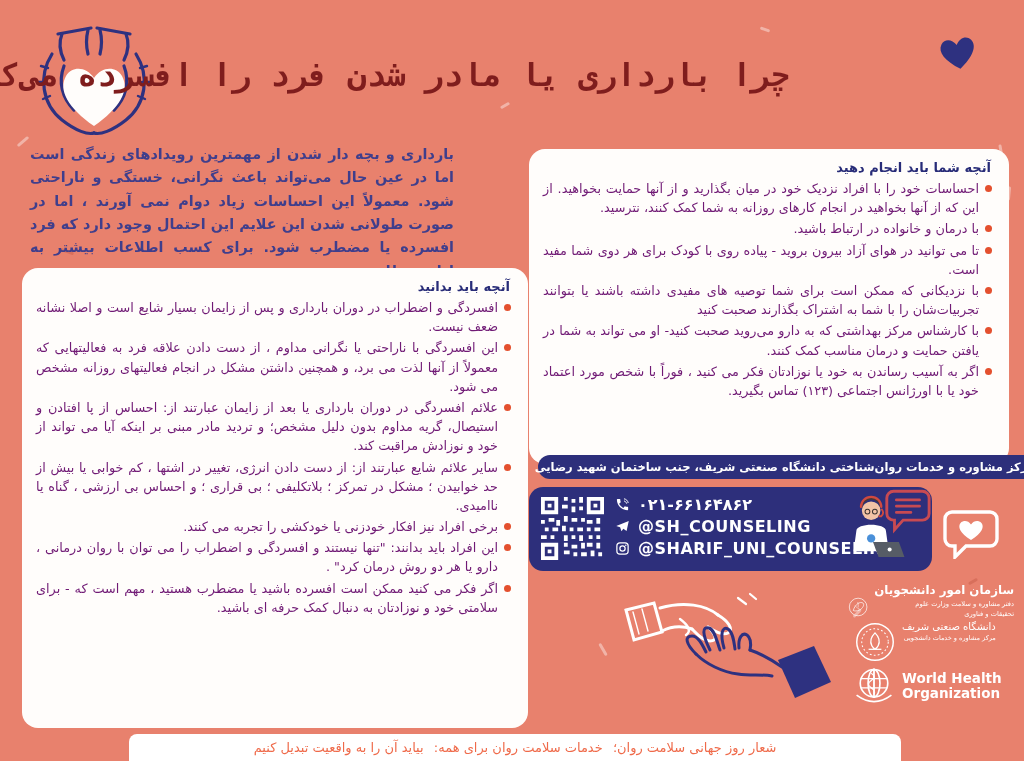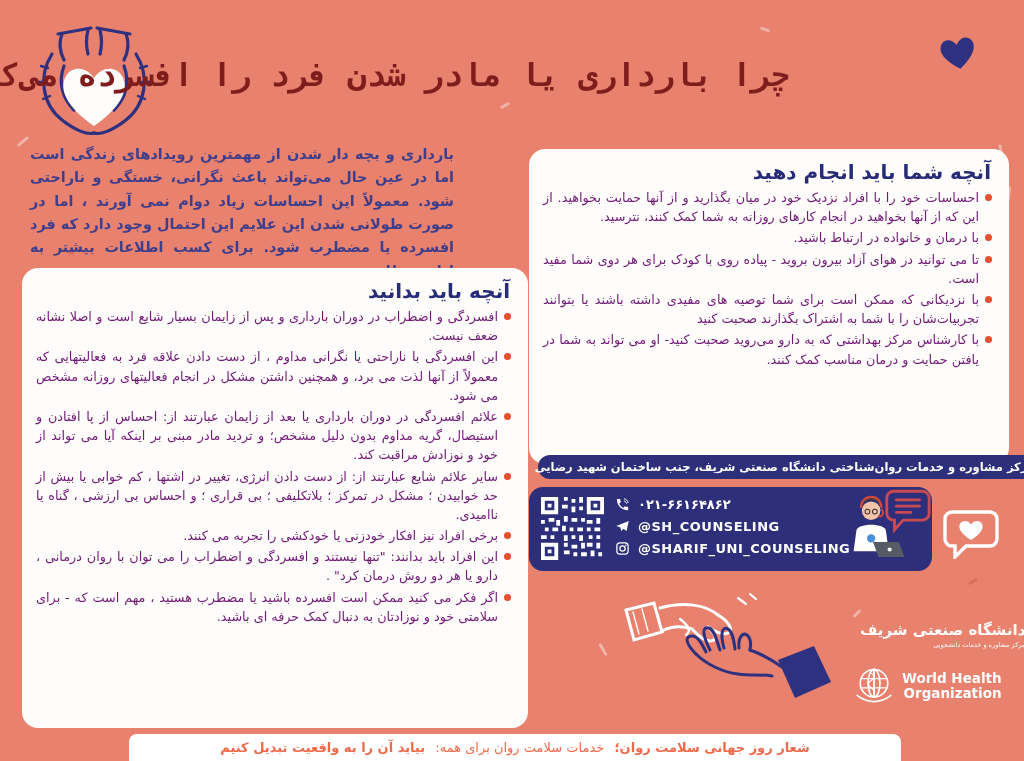--- a/index.html
+++ b/index.html
@@ -15,69 +15,69 @@
   .page-title{ position:absolute; left:110px; top:56px; width:680px; text-align:center;
     direction:rtl; white-space:nowrap; font-size:32px; font-weight:bold; color:#7f1d1d;font-family:Liberation Mono, monospace; }
 
   
   .intro{ position:absolute; left:30px; top:143px; width:424px; direction:rtl;
     text-align:justify; font-size:14.4px; font-weight:bold; color:#3F3E8C; line-height:1.62; }
 
   
   .box{ position:absolute; background:#FFFDFB; border-radius:16px; padding:10px 16px 10px 14px;
         direction:rtl; overflow:hidden; }
-  .box h2{ font-size:20px; font-weight:bold; color:#282C78; margin:1px 2px 4px;text-align:right; }
+  .box h2{ font-size:13px; font-weight:bold; color:#282C78; margin:1px 2px 4px;text-align:right; }
   .box ul{ list-style:none; }
   .box li{ position:relative; padding-right:14px; margin-bottom:2px; font-size:12.8px;
            color:#701a75; line-height:1.5; text-align:justify; }
   .box li::before{ content:""; position:absolute; right:1px; top:6px; width:7px; height:7px;
                    border-radius:50%; background:#E4502E; }
   .box-do{ left:529px; top:149px; width:480px; height:315px; }
   .box-know{ left:22px; top:268px; width:506px; height:460px; }
 
   
   .address-bar{ position:absolute; left:538px; top:455px; width:497px; height:24px;
     background:#2D2F7B; border-radius:13px; color:#fff; font-size:11.5px; font-weight:bold;
     line-height:24px; text-align:center; direction:rtl; white-space:nowrap; }
 
   
   .banner{ position:absolute; left:529px; top:487px; width:403px; height:84px;
     background:#2D2F7B; border-radius:14px; direction:ltr; }
   .qr{ position:absolute; left:12px; top:10px; width:63px; height:63px; }
   .rows{ position:absolute; left:86px; top:9px; display:flex; flex-direction:column; gap:6px; }
   .crow{ display:flex; align-items:center; gap:8px; height:16px; color:#fff;
-         font-size:13px; font-weight:bold; letter-spacing:.5px; }
+         font-size:16px; font-weight:bold; letter-spacing:.5px; }
   .crow svg{ width:15px; height:15px; flex:0 0 15px; }
   .phone-num{ direction:ltr; unicode-bidi:bidi-override; }
   .person{ position:absolute; right:22px; bottom:2px; width:74px; height:76px; }
   .bubble-red{ position:absolute; left:882px; top:487px; width:50px; height:47px; z-index:3; }
   .chat-heart{ position:absolute; left:942px; top:509px; width:58px; height:50px; }
 
   
   .logo{ position:absolute; display:flex; align-items:flex-start; gap:6px; color:#fff; direction:ltr; }
   .logo .txt{ direction:rtl; text-align:right; }
   .logo-sa{ left:848px; top:583px; width:166px; }
   .logo-sa .ttl{ font-size:11.8px; font-weight:bold; white-space:nowrap; }
   .logo-sa .sub{ font-size:6.7px; line-height:1.55; margin-top:2px; width:112px; }
   .logo-sh{ left:854px; top:621px; width:160px; }
-  .logo-sh .ttl{ font-size:15px; font-weight:bold; white-space:nowrap; }
+  .logo-sh .ttl{ font-size:10px; font-weight:normal; white-space:nowrap; }
   .logo-sh .sub{ font-size:6.5px; margin-top:2px; }
   .logo-who{ left:852px; top:664px; width:164px; align-items:center; }
-  .logo-who .txt{ direction:ltr; text-align:right; font-size:13.5px; font-weight:bold; line-height:1.1; }
+  .logo-who .txt{ direction:ltr; text-align:left; font-size:13.5px; font-weight:bold; line-height:1.1; }
 
   
   .hands{ position:absolute; left:28px; top:20px; width:132px; height:128px; }
   .mini-heart{ position:absolute; left:936px; top:33px; width:44px; height:40px; transform:rotate(-9deg); }
   .handshake{ position:absolute; left:610px; top:590px; width:228px; height:114px; }
 
   
   .footer-bar{ position:absolute; left:129px; top:734px; width:772px; height:27px;
     background:#fff; border-radius:8px 8px 0 0; text-align:center; line-height:27px;
     direction:rtl; color:#EF6A4A; font-size:13px; white-space:nowrap; }
-  .footer-bar .b{ font-weight:bold;margin-top:32px; }
+  .footer-bar .b{ font-weight:normal;margin-top:32px; }
   .footer-bar span{ margin:0 3px; }
 </style>
 </head>
 <body>
 
 <div class="poster">
 
   <div class="dash" style="left:16px;top:140px;transform:rotate(-40deg);"></div>
   <div class="dash" style="left:500px;top:104px;transform:rotate(-30deg);width:10px;"></div>
   <div class="dash" style="left:760px;top:28px;transform:rotate(20deg);width:10px;"></div>
@@ -111,20 +111,21 @@
   <p class="intro">بارداری و بچه دار شدن از مهمترین رویدادهای زندگی است اما در عین حال می‌تواند باعث نگرانی، خستگی و ناراحتی شود. معمولاً این احساسات زیاد دوام نمی آورند ، اما در صورت طولانی شدن این علایم این احتمال وجود دارد که فرد افسرده یا مضطرب شود. برای کسب اطلاعات بیشتر به ادامه مطلب بروید ...</p>
 
   <section class="box box-do">
     <h2>آنچه شما باید انجام دهید</h2>
     <ul>
       <li>احساسات خود را با افراد نزدیک خود در میان بگذارید و از آنها حمایت بخواهید. از این که از آنها بخواهید در انجام کارهای روزانه به شما کمک کنند، نترسید.</li>
       <li>با درمان و خانواده در ارتباط باشید.</li>
       <li>تا می توانید در هوای آزاد بیرون بروید - پیاده روی با کودک برای هر دوی شما مفید است.</li>
       <li>با نزدیکانی که ممکن است برای شما توصیه های مفیدی داشته باشند یا بتوانند تجربیات‌شان را با شما به اشتراک بگذارند صحبت کنید</li>
       <li>با کارشناس مرکز بهداشتی که به دارو می‌روید صحبت کنید- او می تواند به شما در یافتن حمایت و درمان مناسب کمک کنند.</li>
+      <li>اگر به آسیب رساندن به خود یا نوزادتان فکر می کنید ، فوراً با شخص مورد اعتماد خود یا با اورژانس اجتماعی (۱۲۳) تماس بگیرید.</li>
     </ul>
   </section>
 
   <section class="box box-know">
     <h2>آنچه باید بدانید</h2>
     <ul>
       <li>افسردگی و اضطراب در دوران بارداری و پس از زایمان بسیار شایع است و اصلا نشانه ضعف نیست.</li>
       <li>این افسردگی با ناراحتی یا نگرانی مداوم ، از دست دادن علاقه فرد به فعالیتهایی که معمولاً از آنها لذت می برد، و همچنین داشتن مشکل در انجام فعالیتهای روزانه مشخص می شود.</li>
       <li>علائم افسردگی در دوران بارداری یا بعد از زایمان عبارتند از: احساس از پا افتادن و استیصال، گریه مداوم بدون دلیل مشخص؛ و تردید مادر مبنی بر اینکه آیا می تواند از خود و نوزادش مراقبت کند.</li>
       <li>سایر علائم شایع عبارتند از: از دست دادن انرژی، تغییر در اشتها ، کم خوابی یا بیش از حد خوابیدن ؛ مشکل در تمرکز ؛ بلاتکلیفی ؛ بی قراری ؛ و احساس بی ارزشی ، گناه یا ناامیدی.</li>
@@ -184,20 +185,31 @@
       <path d="M12 4 h30 a7 7 0 0 1 7 7 v16 a7 7 0 0 1 -7 7 H22 l-9 10 v-10 h-1 a7 7 0 0 1 -7 -7 V11 a7 7 0 0 1 7 -7 z"></path>
       <path d="M15 13 h24 M15 19.5 h24 M15 26 h15"></path>
     </g>
   </svg>
 
   <svg class="chat-heart" viewBox="0 0 58 50">
     <path d="M10 3 h38 a7 7 0 0 1 7 7 v20 a7 7 0 0 1 -7 7 H24 l-11 11 v-11 h-3 a7 7 0 0 1 -7 -7 V10 a7 7 0 0 1 7 -7 z" fill="none" stroke="#fff" stroke-width="3.4"></path>
     <path d="M29 31 C18 24 15 17.5 19 13.5 C21.8 11 26.4 11.6 29 15.4 C31.6 11.6 36.2 11 39 13.5 C43 17.5 40 24 29 31 Z" fill="#fff"></path>
   </svg>
 
+  <div class="logo logo-sa">
+    <svg width="44" height="48" viewBox="0 0 46 50" fill="none" stroke="#fff" stroke-width="1.6">
+      <circle cx="23" cy="25" r="20"></circle>
+      <path d="M12 33 C16 18 28 12 34 16 C38 19 34 28 26 32 C20 35 14 34 12 33 Z"></path>
+      <path d="M16 22 q6 8 14 10 M22 14 q2 6 1 12" stroke-width="1.2"></path>
+    </svg>
+    <div class="txt">
+      <div class="ttl">سازمان امور دانشجویان</div>
+      <div class="sub">دفتر مشاوره و سلامت وزارت علوم تحقیقات و فناوری</div>
+    </div>
+  </div>
 
   <div class="logo logo-sh">
     <svg width="42" height="42" viewBox="0 0 46 46" fill="none" stroke="#fff">
       <circle cx="23" cy="23" r="20" stroke-width="1.6"></circle>
       <circle cx="23" cy="23" r="14.5" stroke-width="1.1" stroke-dasharray="2 2.4"></circle>
       <path d="M23 13 q-7 7 -3.5 14 q2 3.6 3.5 3.6 q1.5 0 3.5 -3.6 q3.5 -7 -3.5 -14 Z" stroke-width="1.4"></path>
       <path d="M16 31 h14" stroke-width="1.4"></path>
     </svg>
     <div class="txt">
       <div class="ttl">دانشگاه صنعتی شریف</div>

